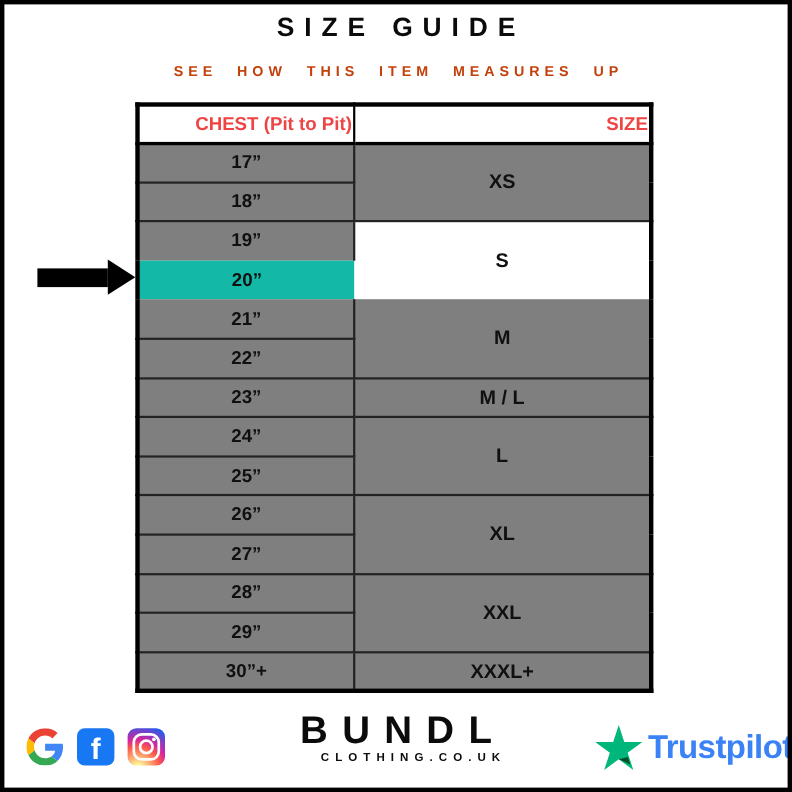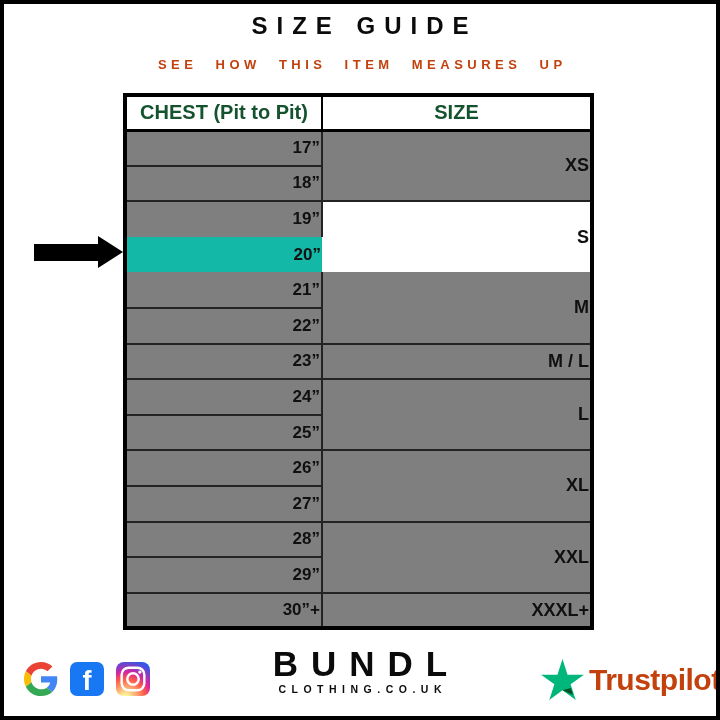--- a/index.html
+++ b/index.html
@@ -25,25 +25,25 @@
     position:absolute; left:123px; top:93px; width:467px;
     border-collapse:collapse; table-layout:fixed;
     border:4px solid #000;
   }
   col.c1 { width:197px; }
   col.c2 { width:270px; }
   tr { height:35.6px; }
   tr.head { height:35px; }
   th {
     background:#fff; border:2px solid #000; border-bottom:3px solid #000;
-    font-size:20px; font-weight:700; color:#14532d; text-align:center; vertical-align:middle;
+    font-size:17px; font-weight:700; color:#ef4444; text-align:right; vertical-align:middle;
   }
   td {
     background:#7f7f7f; border:2px solid #232323; color:#101010;
-    font-size:17px; font-weight:700; text-align:right; vertical-align:middle;
+    font-size:17px; font-weight:700; text-align:center; vertical-align:middle;
   }
   td.size { font-size:18px; }
   td.hl { background:#14b8a6; border-top:none; border-bottom:none; border-right:none; }
   td.hl-size { background:#fff; border-left:none; border-bottom:none; }
   td.no-bottom { border-bottom:none; }
   td.no-top { border-top:none; }
   
   .arrow { position:absolute; left:34px; top:236px; width:89px; height:33px; }
   .arrow .shaft { position:absolute; left:0; top:8px; width:64px; height:17px; background:#000; }
   .arrow .head {
@@ -59,26 +59,26 @@
     display:flex; align-items:flex-end; justify-content:center; overflow:hidden;
   }
   .fb-box span { color:#fff; font-size:27px; font-weight:700; line-height:30px; }
   .ig-box {
     width:34px; height:34px; border-radius:8px;
     background:radial-gradient(circle at 28% 107%, #fdf497 0%, #fdf497 8%, #fd5949 45%, #d6249f 60%, #285AEB 90%);
     display:flex; align-items:center; justify-content:center;
   }
   .brand {
     position:absolute; top:647px; left:50%; transform:translateX(-50%);
-    text-align:center; color:#0b0b0b; white-space:nowrap;
+    text-align:right; color:#0b0b0b; white-space:nowrap;
   }
   .brand .name { font-size:35px; font-weight:700; letter-spacing:13px; text-indent:13px; line-height:34px; }
   .brand .domain { font-size:10.5px; font-weight:700; letter-spacing:5.5px; text-indent:5.5px; margin-top:2px; }
   .trustpilot { position:absolute; left:541px; top:659px; display:flex; align-items:center; gap:5px; }
-  .trustpilot .label { font-size:30px; font-weight:700; color:#c2410c; letter-spacing:-0.5px; }
+  .trustpilot .label { font-size:30px; font-weight:700; color:#3b82f6; letter-spacing:-0.5px; }
 </style>
 </head>
 <body>
 
 <div class="frame"></div>
 
 <div class="title">SIZE GUIDE</div>
 <div class="subtitle">SEE HOW THIS ITEM MEASURES UP</div>
 
 <div class="arrow">

